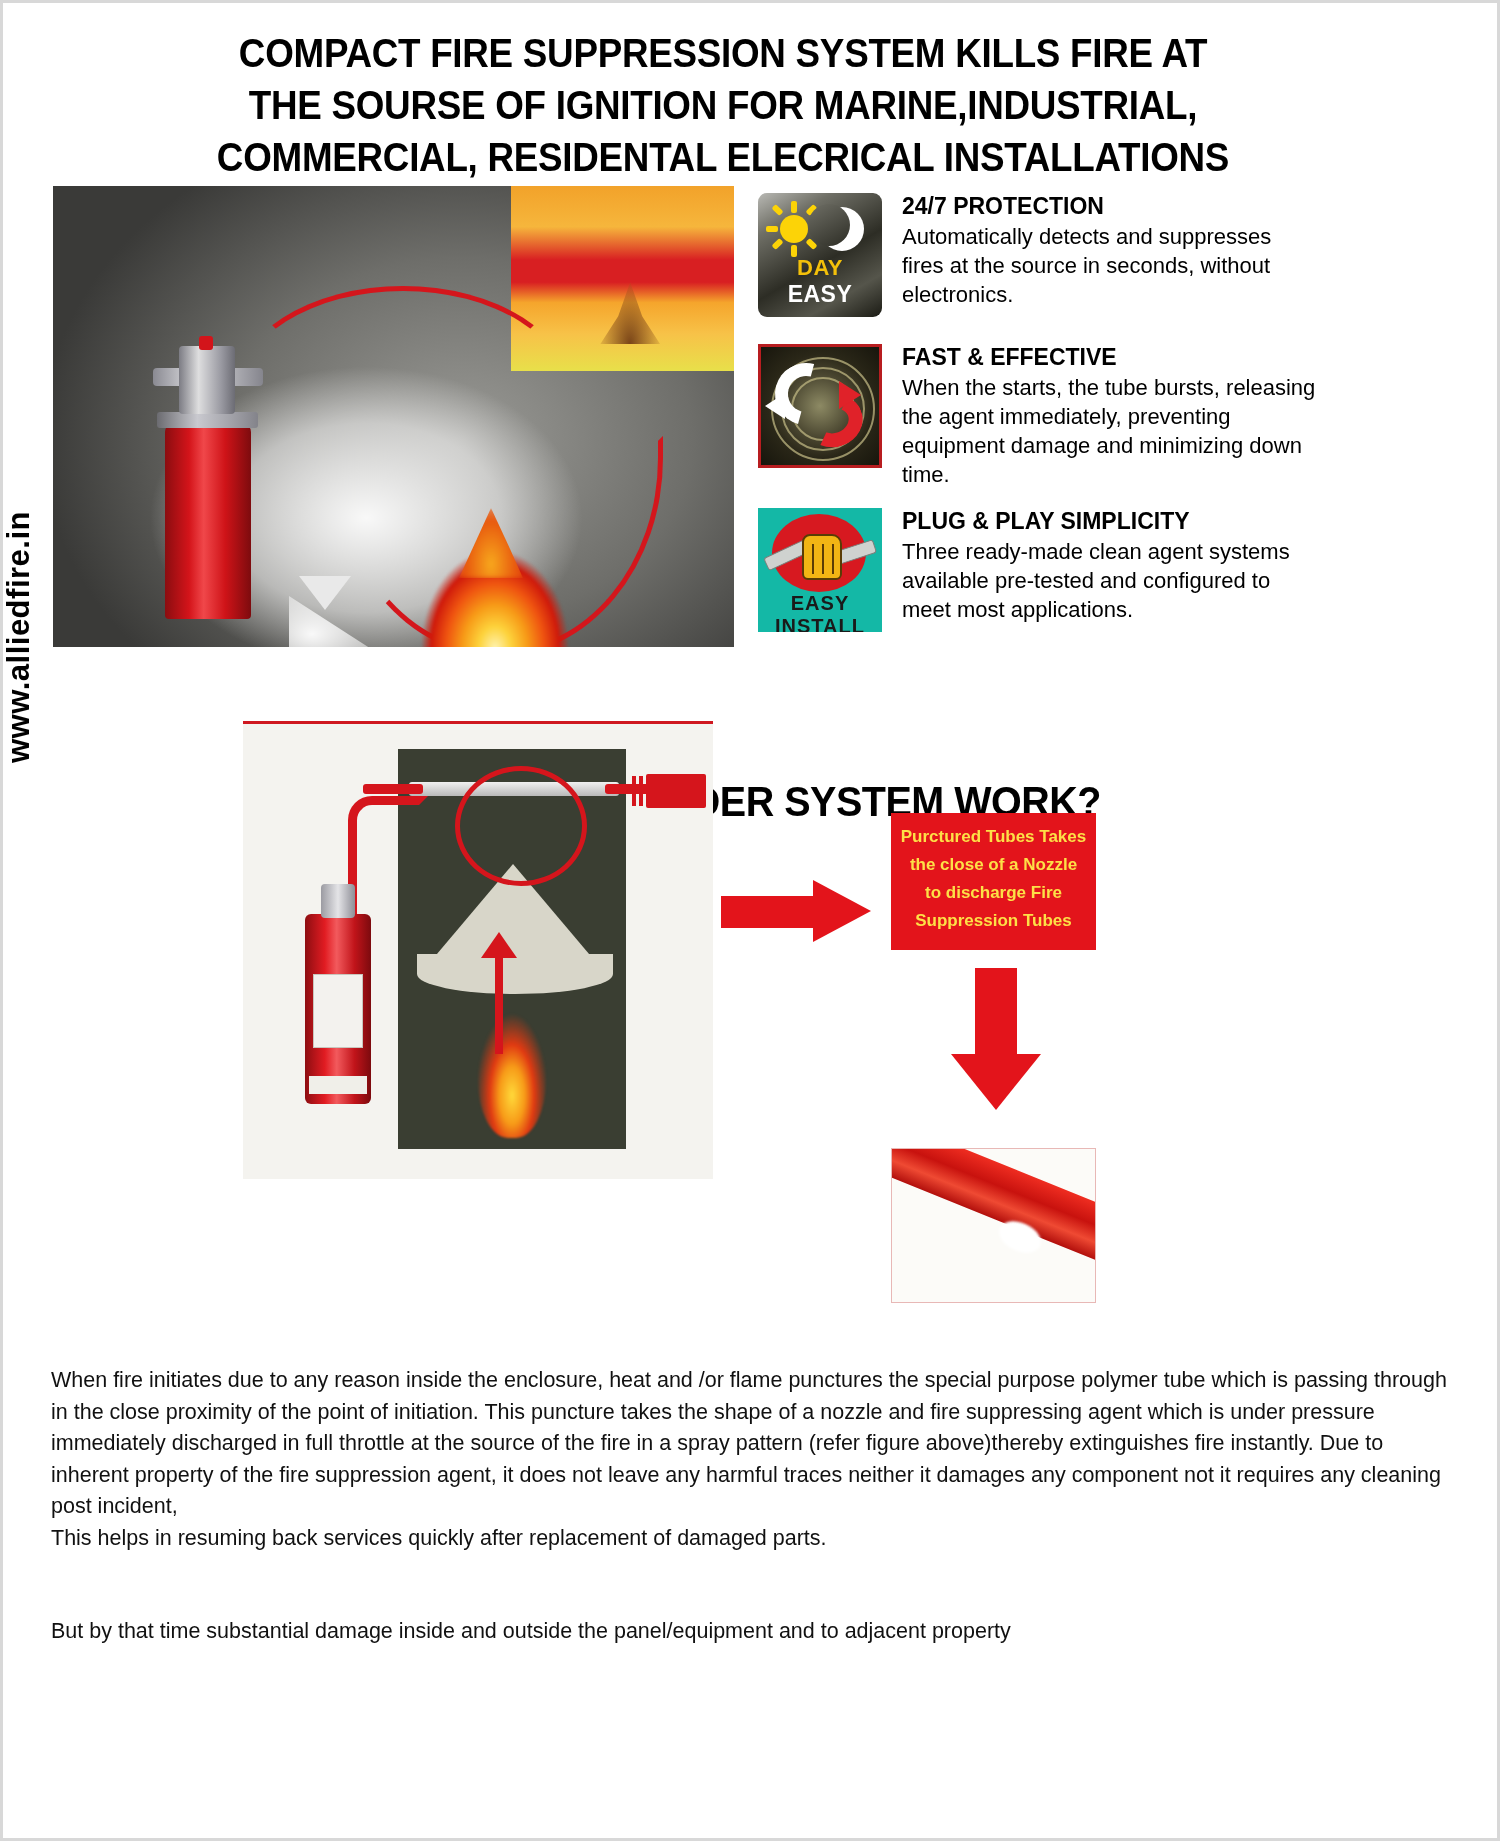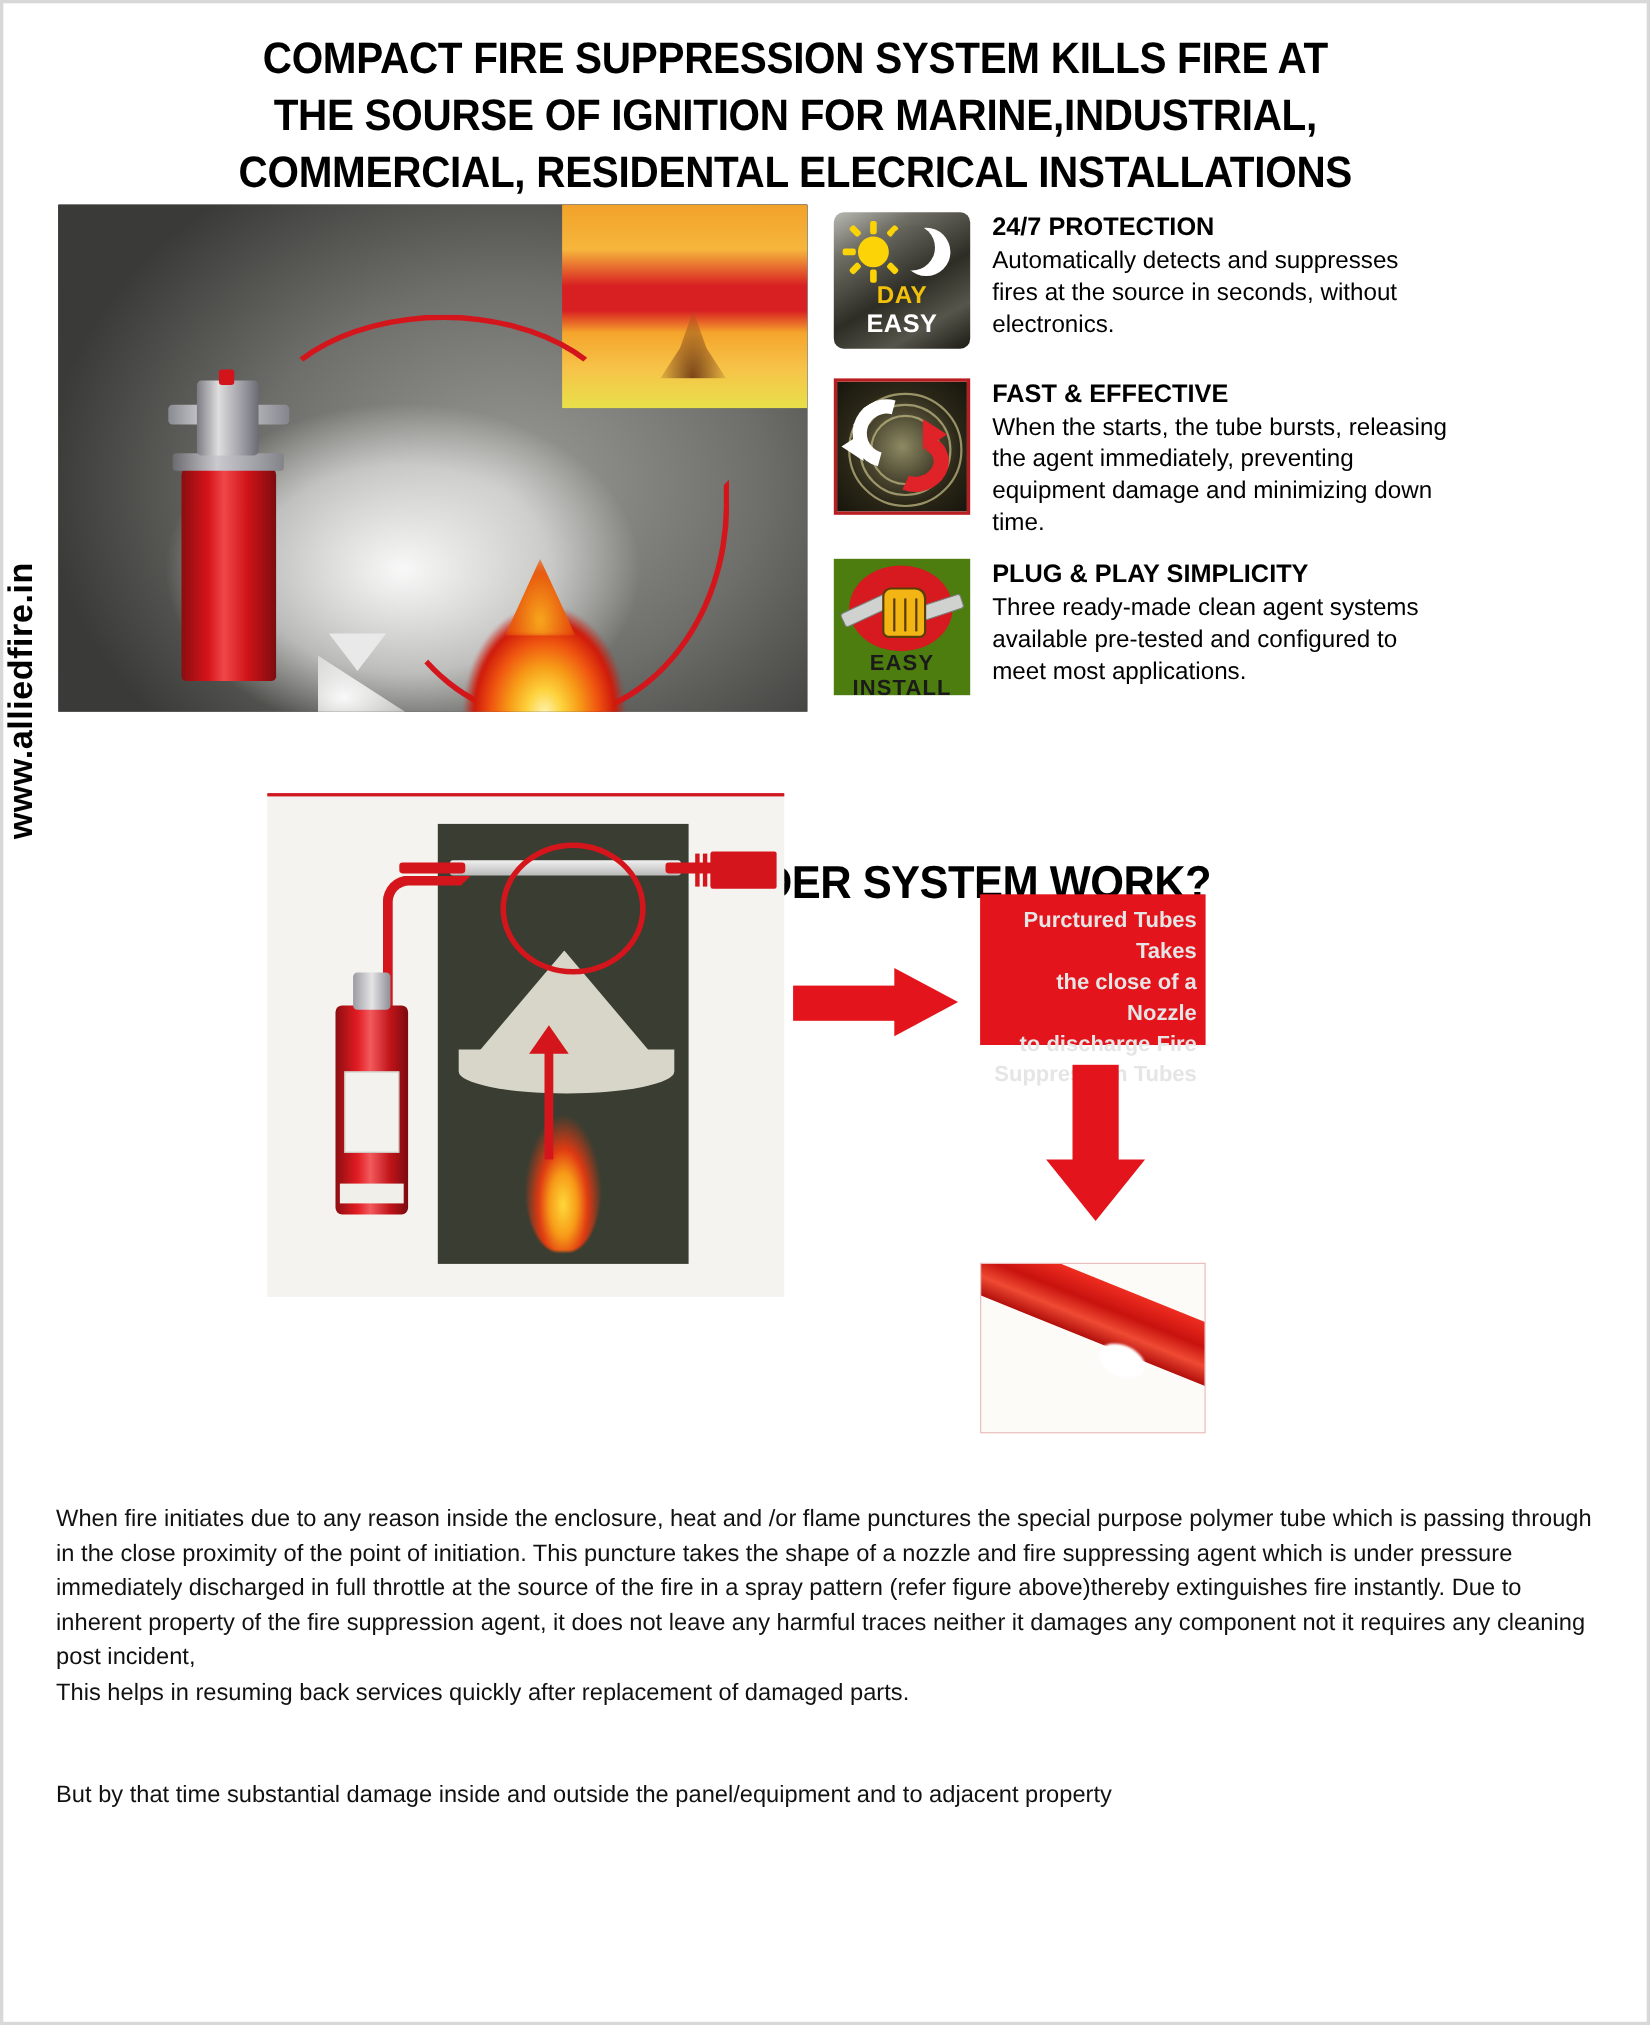--- a/index.html
+++ b/index.html
@@ -115,21 +115,21 @@
   .ico-coil .ring{position:absolute;border:2px solid rgba(190,182,130,.75);border-radius:50%;}
   .ico-coil .wh{position:absolute;left:14px;top:16px;width:62px;height:62px;}
   .ico-coil .wh:before{content:"";position:absolute;inset:0;border:13px solid #fff;border-radius:50%;
     border-right-color:transparent;border-bottom-color:transparent;transform:rotate(-30deg);}
   .ico-coil .whead{position:absolute;left:4px;top:46px;width:0;height:0;border-top:13px solid transparent;border-bottom:13px solid transparent;border-right:20px solid #fff;}
   .ico-coil .rd{position:absolute;left:44px;top:48px;width:58px;height:52px;}
   .ico-coil .rd:before{content:"";position:absolute;inset:0;border:14px solid #e02229;border-radius:50%;
     border-left-color:transparent;border-top-color:transparent;transform:rotate(-20deg);}
   .ico-coil .rhead{position:absolute;left:78px;top:34px;width:0;height:0;border-top:14px solid transparent;border-bottom:14px solid transparent;border-left:22px solid #e02229;}
 
-  .ico-install{background:#4d7c0f;position:relative;}
+  .ico-install{background:#14b8a6;position:relative;}
   .ico-install .disc{position:absolute;left:14px;top:6px;width:94px;height:78px;background:#d71920;border-radius:50%;}
   .ico-install .fist{position:absolute;left:44px;top:26px;width:40px;height:46px;background:#f2b514;border-radius:8px 10px 6px 6px;border:2px solid #5a3c05;box-sizing:border-box;}
   .ico-install .fist:after{content:"";position:absolute;left:8px;top:8px;width:2px;height:30px;background:#5a3c05;box-shadow:10px 0 0 #5a3c05,20px 0 0 #5a3c05;}
   .ico-install .wrench{position:absolute;left:6px;top:40px;width:46px;height:14px;background:#cfd2cf;border-radius:3px;transform:rotate(-25deg);border:1px solid #7b7f7b;box-sizing:border-box;}
   .ico-install .wrench2{position:absolute;left:72px;top:38px;width:46px;height:14px;background:#cfd2cf;border-radius:3px;transform:rotate(-18deg);border:1px solid #7b7f7b;box-sizing:border-box;}
   .ico-install .etxt{position:absolute;left:0;top:84px;width:124px;text-align:center;font-weight:bold;font-size:20px;color:#1a1a1a;letter-spacing:1px;}
 
   
   .h2{
     position:absolute;left:230px;top:775px;width:940px;text-align:center;
@@ -165,22 +165,22 @@
   .diag .uparrowHead{position:absolute;left:238px;top:208px;width:0;height:0;border-left:18px solid transparent;border-right:18px solid transparent;border-bottom:26px solid #d5151c;}
   .diag .conn{position:absolute;left:403px;top:50px;width:60px;height:34px;background:#d5151c;border-radius:2px;}
   .diag .conn:before{content:"";position:absolute;left:-14px;top:2px;width:4px;height:30px;background:#d5151c;box-shadow:7px 0 0 #d5151c,14px 0 0 #d5151c;}
 
   
   .arrowR{position:absolute;left:718px;top:877px;width:150px;height:62px;}
   .arrowR .shaft{position:absolute;left:0;top:16px;width:96px;height:32px;background:#e3141b;}
   .arrowR .head{position:absolute;left:92px;top:0;width:0;height:0;border-top:31px solid transparent;border-bottom:31px solid transparent;border-left:58px solid #e3141b;}
   .redbox{position:absolute;left:888px;top:810px;width:205px;height:137px;background:#e3141b;
           padding:10px 8px;box-sizing:border-box;text-align:center;}
-  .redbox div{color:#e5e5e5;font-weight:bold;font-size:20px;line-height:28px;
-              font-family:"Liberation Sans Narrow","Liberation Sans",sans-serif;text-align:right;}
+  .redbox div{color:#fde047;font-weight:bold;font-size:17px;line-height:28px;
+              font-family:"Liberation Sans Narrow","Liberation Sans",sans-serif;}
   .arrowD{position:absolute;left:948px;top:965px;width:90px;height:140px;}
   .arrowD .shaft{position:absolute;left:24px;top:0;width:42px;height:92px;background:#e3141b;}
   .arrowD .head{position:absolute;left:0;top:86px;width:0;height:0;border-left:45px solid transparent;border-right:45px solid transparent;border-top:56px solid #e3141b;}
 
   .photoTube{position:absolute;left:888px;top:1145px;width:205px;height:155px;background:#fcfbf8;border:1px solid #e8b8b6;box-sizing:border-box;overflow:hidden;}
   .photoTube .t{position:absolute;left:-18px;top:20px;width:270px;height:54px;
     background:linear-gradient(180deg,#ef2d21 0%,#c8120e 40%,#ef4a33 70%,#b20f0c 100%);
     transform:rotate(22deg);border-radius:6px;}
   .photoTube .burst{position:absolute;left:106px;top:74px;width:44px;height:28px;background:#fff;
     border-radius:50%;transform:rotate(24deg);filter:blur(1px);}

